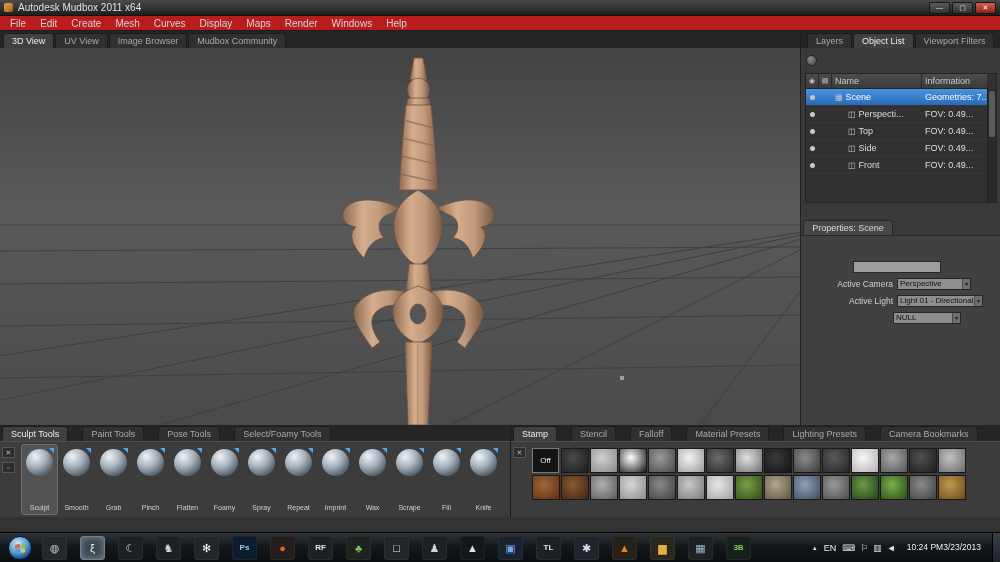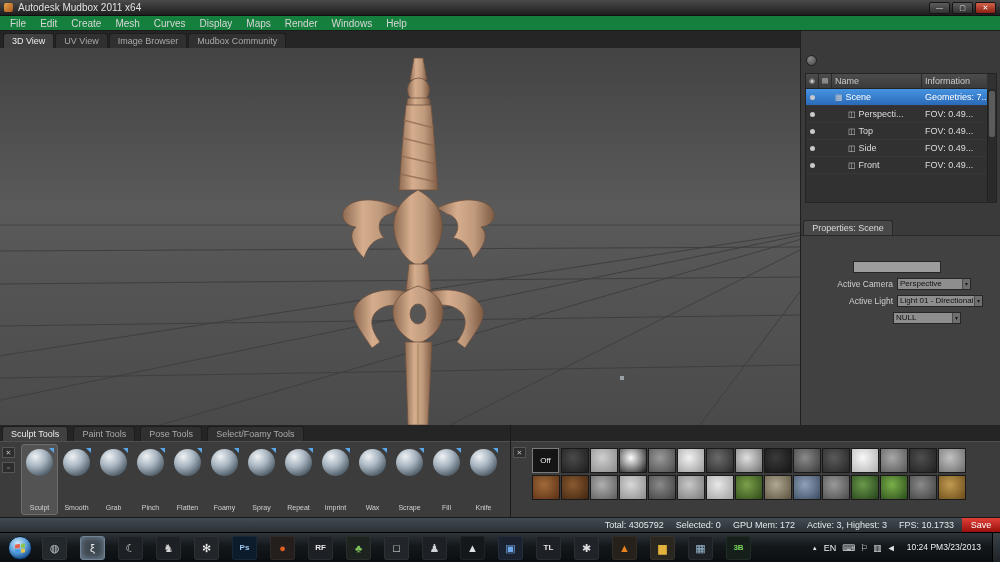--- a/index.html
+++ b/index.html
@@ -14,21 +14,21 @@
 .app-ico{width:9px;height:9px;border-radius:2px;margin-right:5px;
   background:linear-gradient(135deg,#e8a54a,#a9561e)}
 .title{font-size:10px;color:#e2e2e2}
 .win-controls{margin-left:auto;display:flex;gap:2px}
 .wc{width:21px;height:12px;font-size:7px;color:#ddd;display:flex;align-items:center;
   justify-content:center;background:linear-gradient(#5c5c5c,#323232);
   border:1px solid #151515;border-radius:2px}
 .wc.close{background:linear-gradient(#d4604a,#8b2114);color:#fff}
 
 
-.menubar{position:absolute;left:0;top:16px;width:100%;height:15px;background:#15803d;
+.menubar{position:absolute;left:0;top:16px;width:100%;height:15px;background:#b91c1c;
   display:flex;align-items:center;padding-left:3px;border-bottom:1px solid #1c1c1c}
 .menu-item{font-size:10px;color:#d6d6d6;padding:0 7px;cursor:default}
 
 
 .tabsrow{position:absolute;left:0;top:31px;width:800px;height:17px;background:#252525;
   display:flex;align-items:flex-end;padding-left:3px}
 .tabset{display:flex;gap:1px}
 .tab{font-size:9px;color:#aaa;background:#303030;padding:2px 8px;white-space:nowrap;
   border:1px solid #1d1d1d;border-bottom:none;border-radius:3px 3px 0 0}
 .tab.active{background:#404040;color:#ececec}
@@ -78,21 +78,21 @@
   font-size:8px;color:#101010;padding-left:2px;overflow:hidden}
 .pbox.pinput{background:#9d9d9d}
 .pval{flex:1;white-space:nowrap;overflow:hidden}
 .parrow{font-size:6px;color:#1a1a1a;background:#6f6f6f;border-left:1px solid #4c4c4c;
   height:100%;display:flex;align-items:center;padding:0 2px}
 
 
 .tray{position:absolute;top:425px;height:92px;background:#252525}
 .left-tray{left:0;width:510px}
 .right-tray{left:510px;width:490px;border-left:1px solid #1a1a1a}
-.tray-tabs{display:flex;gap:5px;height:16px;align-items:flex-end;padding-left:2px}
+.tray-tabs{display:flex;gap:14px;height:16px;align-items:flex-end;padding-left:2px}
 .tray-body{position:absolute;left:0;top:16px;right:0;bottom:0;background:#3c3c3c;
   border-top:1px solid #4f4f4f}
 .minicol{position:absolute;left:2px;top:5px;display:flex;flex-direction:column;gap:4px}
 .minibtn{width:13px;height:11px;background:#2d2d2d;border:1px solid #565656;color:#bbb;
   font-size:7px;display:flex;align-items:center;justify-content:center}
 #tools{position:absolute;left:21px;top:2px;display:flex}
 .tool{width:37px;height:71px;display:flex;flex-direction:column;align-items:center;
   padding-top:4px;border-radius:3px;border:1px solid transparent}
 .tool.active{background:#535353;border:1px solid #6e6e6e}
 .ball{width:27px;height:27px;border-radius:50%;position:relative;
@@ -221,20 +221,25 @@
         <line x1="403" y1="72" x2="434" y2="80"></line>
         <line x1="402" y1="90" x2="435" y2="98"></line>
         <line x1="401" y1="108" x2="436" y2="116"></line>
         <line x1="400" y1="126" x2="437" y2="134"></line>
       </g>
       <rect x="620" y="328" width="4" height="4" fill="#9aa0a4"></rect>
     </svg>
   </div>
 
   <div class="right-panel">
+    <div class="rp-tabs tabset" id="rp-tabs">
+        <div class="tab">Layers</div>
+        <div class="tab active">Object List</div>
+        <div class="tab">Viewport Filters</div>
+      </div>
     <div class="rp-body">
       <div class="rp-gear"></div>
 
       <div class="olist">
         <div class="olist-hdr">
           <span class="hcell eye">
               <span class="hico">◉</span>
             </span>
           <span class="hcell lock">
               <span class="hico">▤</span>
@@ -426,20 +431,28 @@
             <div class="ball">
               <span class="bluemark"></span>
             </div>
             <div class="tlabel">Knife</div>
           </div>
         </div>
     </div>
   </div>
 
   <div class="tray right-tray">
+    <div class="tray-tabs tabset" id="rt-tabs">
+        <div class="tab active">Stamp</div>
+        <div class="tab">Stencil</div>
+        <div class="tab">Falloff</div>
+        <div class="tab">Material Presets</div>
+        <div class="tab">Lighting Presets</div>
+        <div class="tab">Camera Bookmarks</div>
+      </div>
     <div class="tray-body">
       <div class="minicol">
         <span class="minibtn">✕</span>
       </div>
       <div class="off-cell">Off</div>
       <div id="stamps1">
           <div class="thumb" style="background: radial-gradient(circle at 42% 38%, rgb(74, 74, 74), rgb(28, 28, 28));"></div>
           <div class="thumb" style="background: radial-gradient(circle at 42% 38%, rgb(207, 207, 207), rgb(138, 138, 138));"></div>
           <div class="thumb" style="background: radial-gradient(circle at 42% 38%, rgb(255, 255, 255), rgb(22, 22, 22));"></div>
           <div class="thumb" style="background: radial-gradient(circle at 42% 38%, rgb(154, 154, 154), rgb(74, 74, 74));"></div>
@@ -467,30 +480,20 @@
           <div class="thumb" style="background: radial-gradient(circle at 42% 38%, rgb(143, 160, 184), rgb(58, 74, 96));"></div>
           <div class="thumb" style="background: radial-gradient(circle at 42% 38%, rgb(154, 154, 154), rgb(74, 74, 74));"></div>
           <div class="thumb" style="background: radial-gradient(circle at 42% 38%, rgb(106, 154, 74), rgb(36, 64, 26));"></div>
           <div class="thumb" style="background: radial-gradient(circle at 42% 38%, rgb(122, 176, 74), rgb(42, 74, 26));"></div>
           <div class="thumb" style="background: radial-gradient(circle at 42% 38%, rgb(138, 138, 138), rgb(64, 64, 64));"></div>
           <div class="thumb" style="background: radial-gradient(circle at 42% 38%, rgb(192, 154, 80), rgb(106, 74, 26));"></div>
         </div>
     </div>
   </div>
 
-  <div class="statusbar">
-    <span id="status-segs" style="display:flex">
-        <span class="seg">Total: 4305792</span>
-        <span class="seg">Selected: 0</span>
-        <span class="seg">GPU Mem: 172</span>
-        <span class="seg">Active: 3, Highest: 3</span>
-        <span class="seg">FPS: 10.1733</span>
-      </span>
-    <span class="save-btn">Save</span>
-  </div>
 
   <div class="taskbar">
     <div class="orb">
       <span class="orb-flag">
         <span style="background:#e8604a"></span>
           <span style="background:#8ac74a"></span>
         <span style="background:#4a9ae8"></span>
           <span style="background:#e8c54a"></span>
       </span>
     </div>

